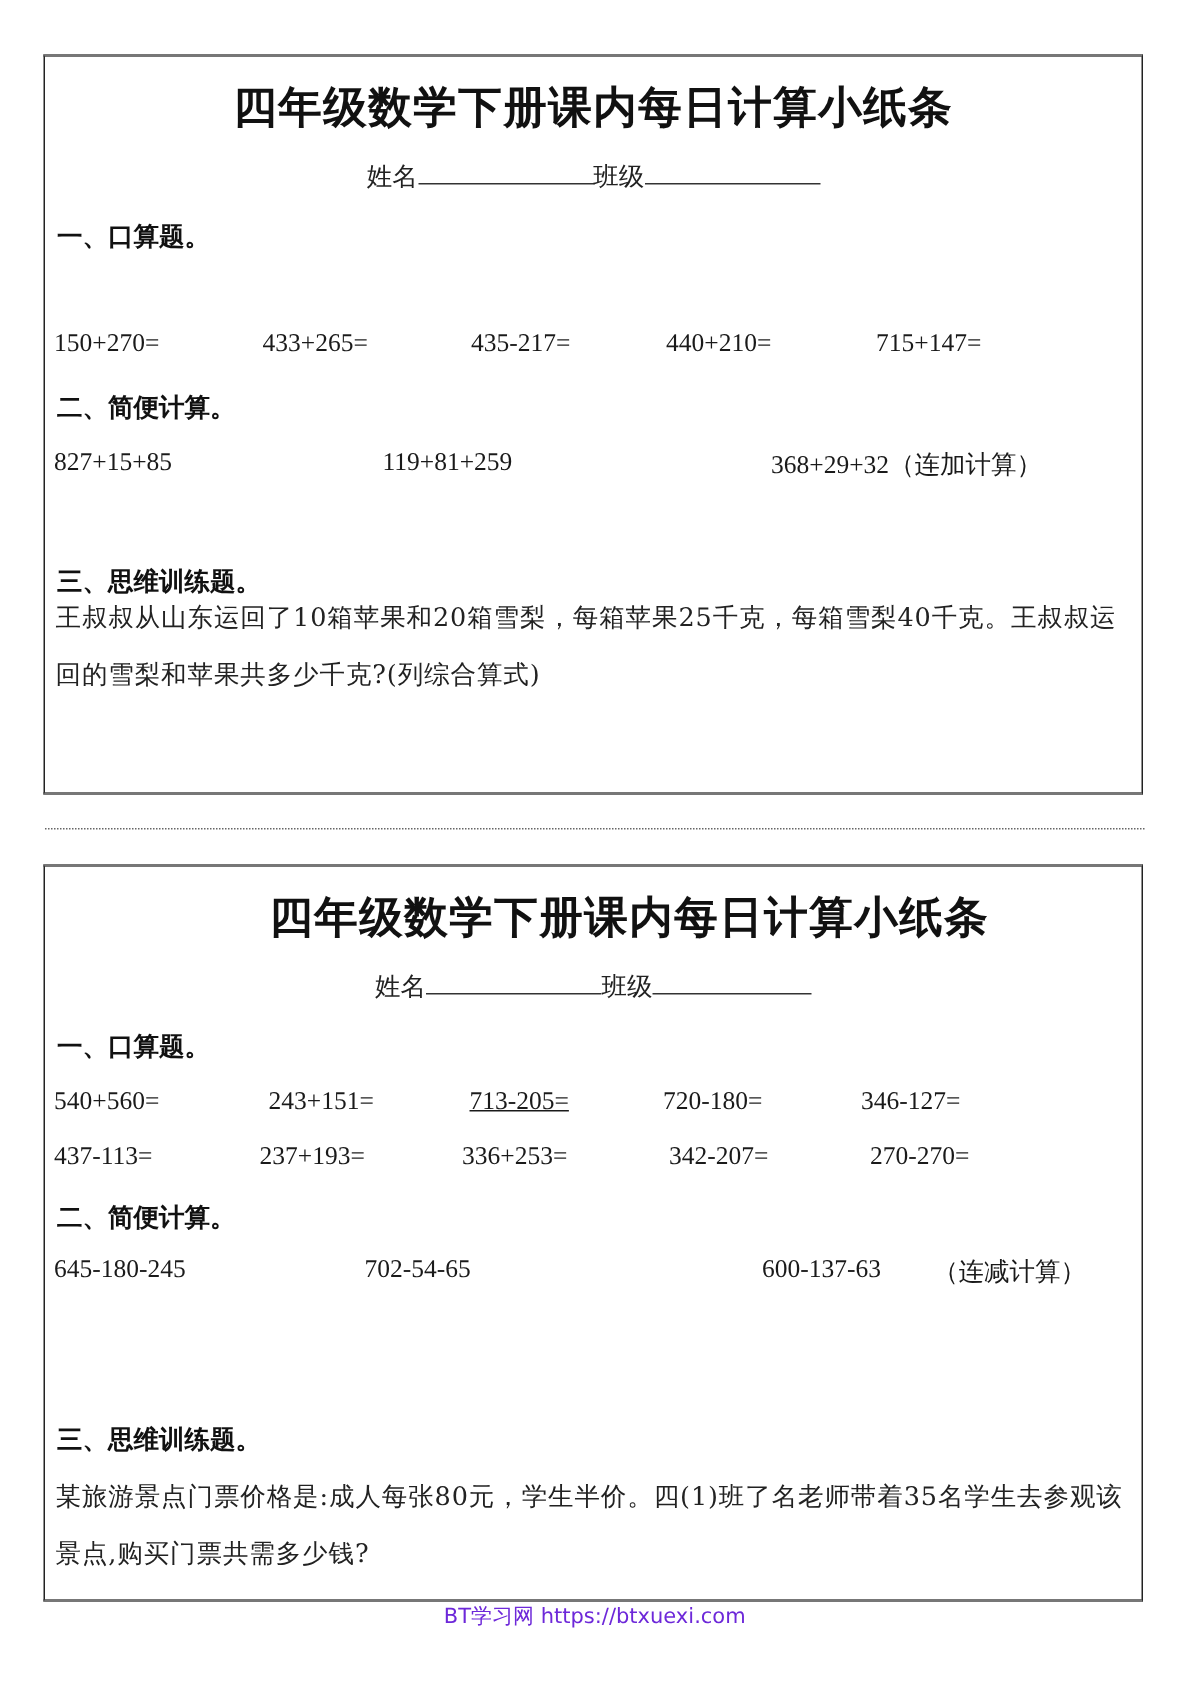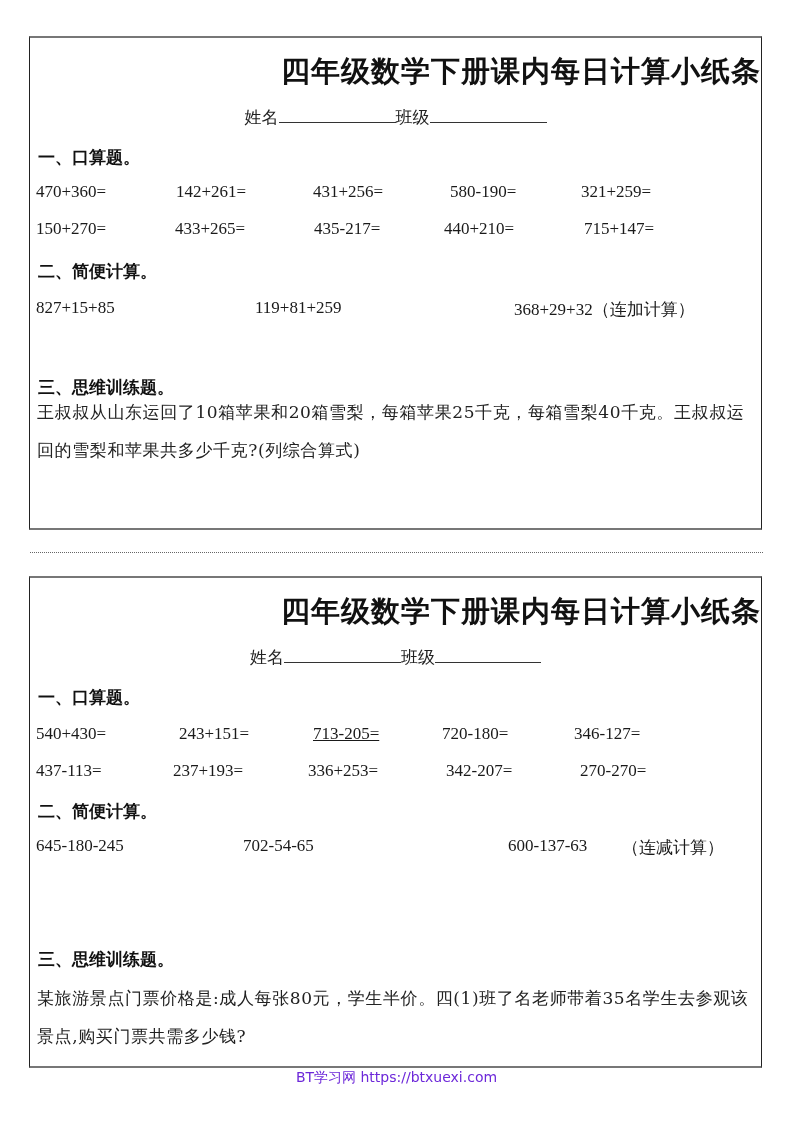--- a/index.html
+++ b/index.html
@@ -8,21 +8,21 @@
     font-family: "DejaVu Serif", "Liberation Serif", serif; color: #1a1a1a;
   }
   .sheet {
     position: absolute; left: 29px; width: 733px;
     border: 1px solid #222; border-top: 2px solid #777; border-bottom: 2px solid #777;
     box-sizing: border-box;
   }
   .sheet.top { top: 36px; height: 494px; }
   .sheet.bottom { top: 576px; height: 492px; }
   .title {
-    position: absolute; left: 0; right: 0; text-align: right;
+    position: absolute; left: 0; right: 0; text-align: center;
     font-family: "DejaVu Sans", sans-serif; font-weight: bold; font-size: 29px; letter-spacing: 1px; color: #111;
   }
   .namerow {
     position: absolute; left: 0; right: 0; text-align: center; font-size: 17px; color: #222;
   }
   .blank { display: inline-block; border-bottom: 1px solid #333; height: 18px; vertical-align: baseline; }
   .sec {
     position: absolute; left: 8px; font-family: "DejaVu Sans", sans-serif; font-weight: bold; font-size: 17px; color: #111;
   }
   .row { position: absolute; left: 0; right: 0; height: 24px; font-size: 17px; font-family: "Liberation Serif", serif; }
@@ -43,27 +43,20 @@
 </head>
 <body>
 
 <div class="sheet top">
   <div class="title" style="top:14px;">四年级数学下册课内每日计算小纸条</div>
   <div class="namerow" style="top:66px;">
     <span>姓名</span><span class="blank" style="width:117px;"></span><span>班级</span><span class="blank" style="width:117px;"></span>
   </div>
 
   <div class="sec" style="top:108px;">一、口算题。</div>
-  <div class="row" style="top:144px;">
-    <span style="left:6px;">470+360=</span>
-    <span style="left:146px;">142+261=</span>
-    <span style="left:283px;">431+256=</span>
-    <span style="left:420px;">580-190=</span>
-    <span style="left:551px;">321+259=</span>
-  </div>
   <div class="row" style="top:181px;">
     <span style="left:6px;">150+270=</span>
     <span style="left:145px;">433+265=</span>
     <span style="left:284px;text-align:center;">435-217=</span>
     <span style="left:414px;">440+210=</span>
     <span style="left:554px;">715+147=</span>
   </div>
 
   <div class="sec" style="top:222px;">二、简便计算。</div>
   <div class="row" style="top:260px;">
@@ -79,21 +72,21 @@
 <div class="divider"></div>
 
 <div class="sheet bottom">
   <div class="title" style="top:14px; padding-left:48px;">四年级数学下册课内每日计算小纸条</div>
   <div class="namerow" style="top:66px;">
     <span>姓名</span><span class="blank" style="width:117px;"></span><span>班级</span><span class="blank" style="width:106px;"></span>
   </div>
 
   <div class="sec" style="top:108px;">一、口算题。</div>
   <div class="row" style="top:146px;">
-    <span style="left:6px;">540+430=</span>
+    <span style="left:6px;">540+560=</span>
     <span style="left:149px;">243+151=</span>
     <span style="left:283px;text-decoration:underline;">713-205=</span>
     <span style="left:412px;">720-180=</span>
     <span style="left:544px;">346-127=</span>
   </div>
   <div class="row" style="top:183px;">
     <span style="left:6px;">437-113=</span>
     <span style="left:143px;">237+193=</span>
     <span style="left:278px;">336+253=</span>
     <span style="left:416px;">342-207=</span>

